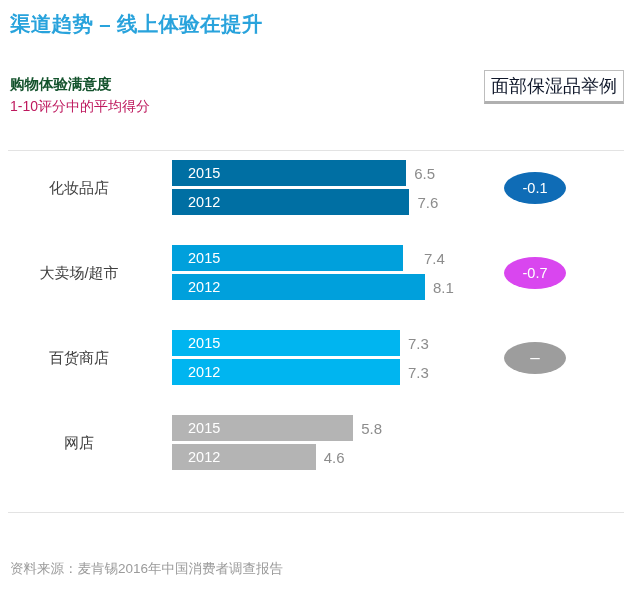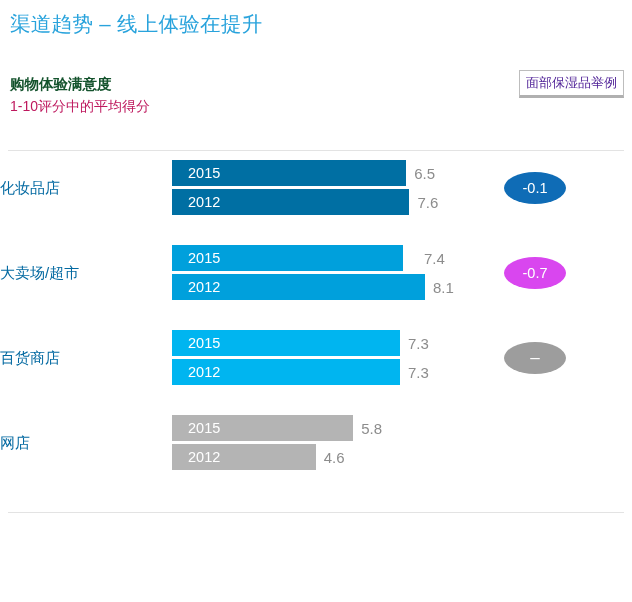--- a/index.html
+++ b/index.html
@@ -22,21 +22,21 @@
     width: 632px;
     height: 602px;
   }
 
   
   .chart-title {
     position: absolute;
     left: 10px;
     top: 10px;
     font-size: 20.5px;
-    font-weight: normal;
+    font-weight: bold;
     color: #29a3dc;
     letter-spacing: 0.3px;
     white-space: nowrap;
     text-align: right;
   }
 
   .subtitle-block {
     position: absolute;
     left: 10px;
     top: 75px;
@@ -56,22 +56,22 @@
   }
 
   
   .callout-box {
     position: absolute;
     right: 8px;
     top: 70px;
     border: 1px solid #bdbdbd;
     border-bottom: 3px solid #b0b0b0;
     padding: 3px 6px 3px 6px;
-    font-size: 13px;
-    color: #4c1d95;
+    font-size: 18px;
+    color: #0f172a;
     background: #fff;
     white-space: nowrap;
   }
 
   
   .rule {
     position: absolute;
     left: 8px;
     width: 616px;
     height: 1px;
@@ -92,22 +92,23 @@
   .group {
     position: absolute;
     left: 0;
     width: 632px;
   }
 
   .cat-label {
     position: absolute;
     left: 0;
     width: 158px;
+    text-align: center;
     font-size: 15px;
-    color: #0369a1;
+    color: #404040;
     white-space: nowrap;
   }
 
   .bar-row {
     position: absolute;
     left: 172px;
     height: 26px;
   }
 
   .bar {
@@ -244,14 +245,15 @@
         </div>
         <div class="bar-row" style="top: 29px; width: 400px;">
           <div class="bar" style="width: 143.679px; background: rgb(180, 180, 180);">
             <span class="bar-year">2012</span>
           </div>
           <span class="bar-value" style="left: 151.679px;">4.6</span>
         </div>
       </div>
     </div>
 
+  <div class="source-note">资料来源：麦肯锡2016年中国消费者调查报告</div>
 
 </div>
 
 </body></html>

